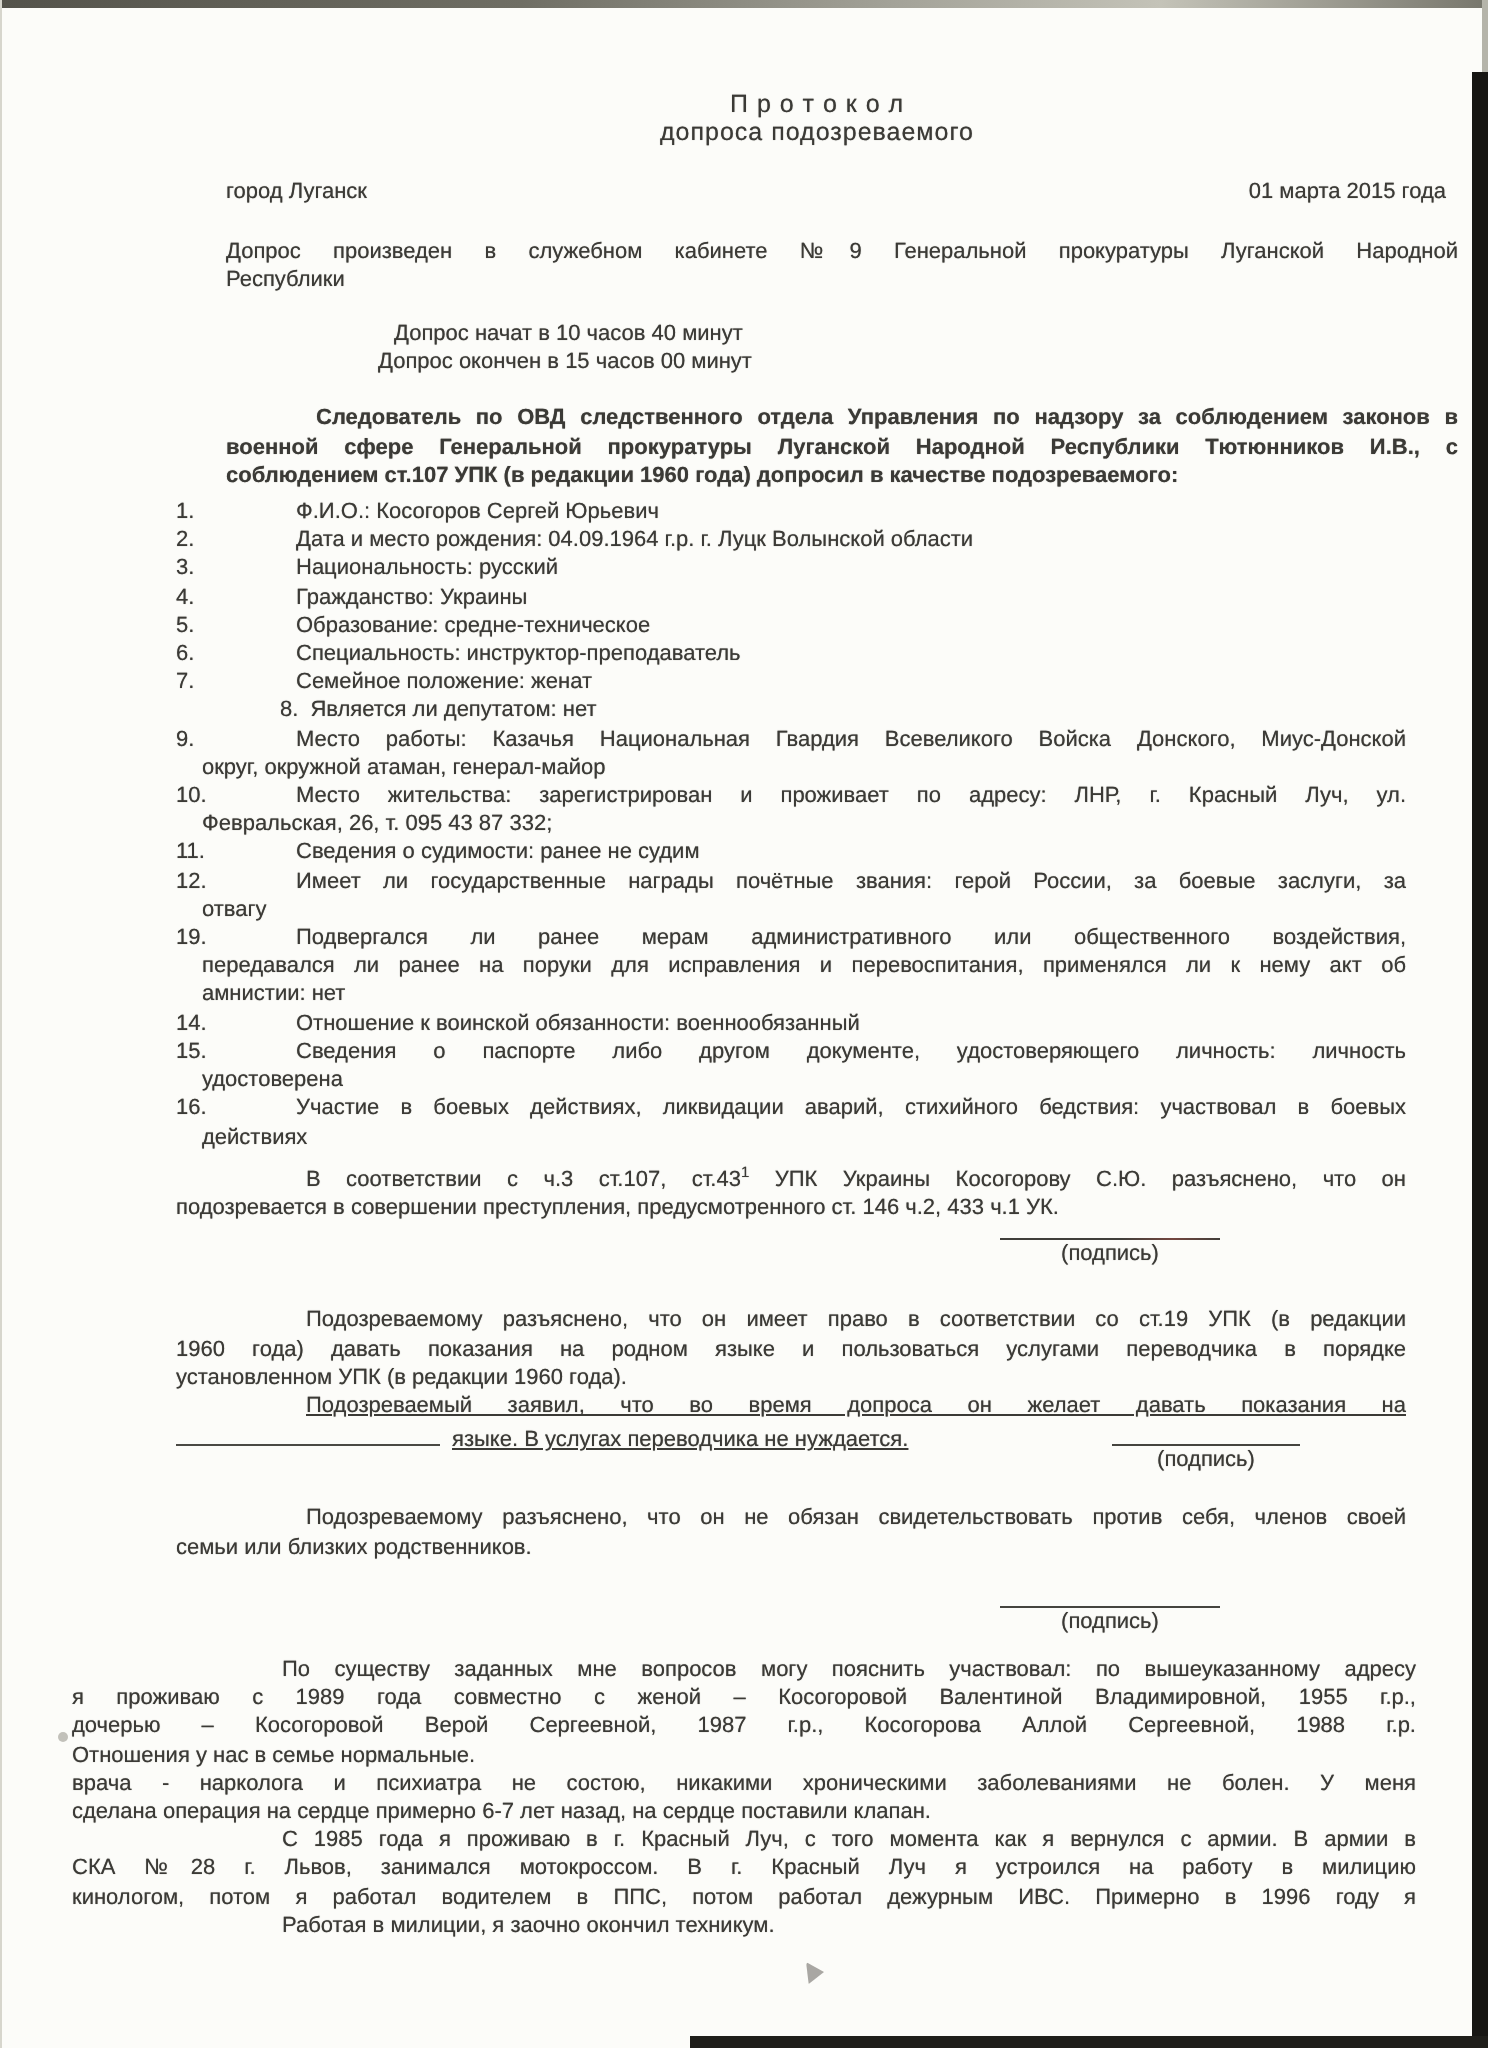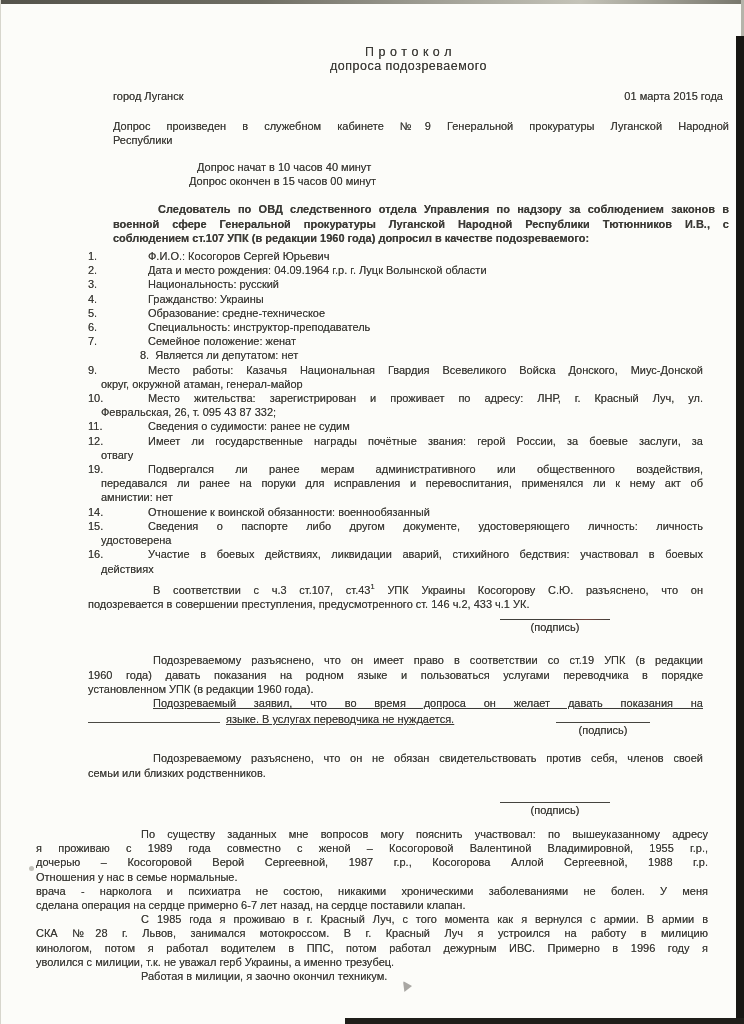--- a/index.html
+++ b/index.html
@@ -228,21 +228,20 @@
     <p>
       </p>
       <div class="jl">врача - нарколога и психиатра не состою, никакими хроническими заболеваниями не болен. У меня</div>
       <div class="ll">сделана операция на сердце примерно 6-7 лет назад, на сердце поставили клапан.</div>
     <p></p>
     <p>
       </p>
       <div class="jl ind-c">С 1985 года я проживаю в г. Красный Луч, с того момента как я вернулся с армии. В армии в</div>
       <div class="jl">СКА №28 г. Львов, занимался мотокроссом. В г. Красный Луч я устроился на работу в милицию</div>
       <div class="jl">кинологом, потом я работал водителем в ППС, потом работал дежурным ИВС. Примерно в 1996 году я</div>
-      <div class="ll">уволился с милиции, т.к. не уважал герб Украины, а именно трезубец.</div>
     <p></p>
     <p>
       </p>
       <div class="ll ind-c">Работая в милиции, я заочно окончил техникум.</div>
     <p></p>
   </div>
 
   <div class="edge-top"></div>
   <div class="edge-left"></div>
   <div class="edge-right-top"></div>

